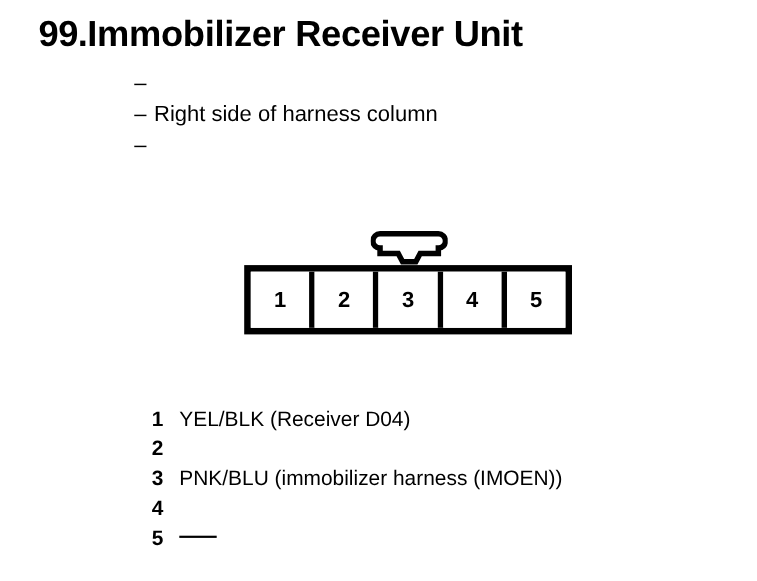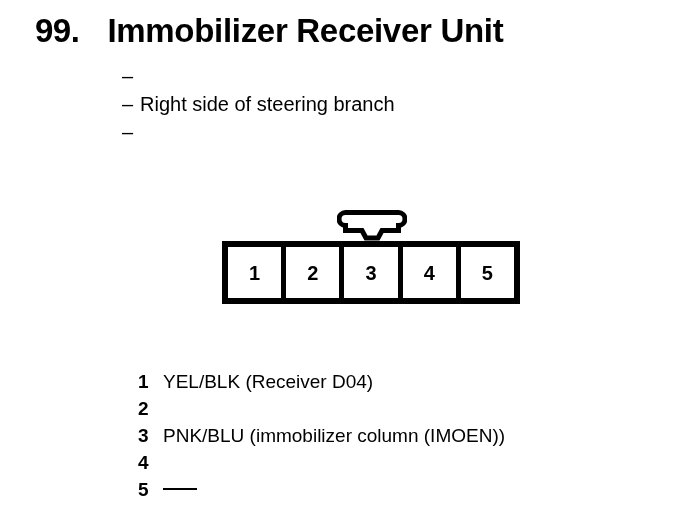--- a/index.html
+++ b/index.html
@@ -33,21 +33,20 @@
     white-space: nowrap;
   }
   #title-number {
     font-size: 33px;
     font-weight: bold;
     letter-spacing: -0.5px;
   }
   #title-text {
     font-size: 33px;
     font-weight: bold;
-    margin-left: 28px;
     letter-spacing: -0.3px;
   }
 
   
   #bullets {
     position: absolute;
     left: 122px;
     top: 62px;
     width: 540px;
   }
@@ -148,21 +147,21 @@
     <span id="title-text">Immobilizer Receiver Unit</span>
   </div>
 </div>
 
 <div id="bullets">
   <div class="bullet-row">
     <span class="bullet-dash">–</span>
   </div>
   <div class="bullet-row">
     <span class="bullet-dash">–</span>
-    <span class="bullet-text">Right side of steering branch</span>
+    <span class="bullet-text">Right side of harness column</span>
   </div>
   <div class="bullet-row">
     <span class="bullet-dash">–</span>
   </div>
 </div>
 
 <div id="connector">
 
   <svg id="latch" viewBox="0 0 70 34">
     <path d="M 8.5,2.5
@@ -201,21 +200,21 @@
 <div id="pin-legend">
   <div class="pin-row">
     <span class="pin-number">1</span>
     <span class="pin-desc">YEL/BLK (Receiver D04)</span>
   </div>
   <div class="pin-row">
     <span class="pin-number">2</span>
   </div>
   <div class="pin-row">
     <span class="pin-number">3</span>
-    <span class="pin-desc">PNK/BLU (immobilizer column (IMOEN))</span>
+    <span class="pin-desc">PNK/BLU (immobilizer harness (IMOEN))</span>
   </div>
   <div class="pin-row">
     <span class="pin-number">4</span>
   </div>
   <div class="pin-row">
     <span class="pin-number">5</span>
     <span class="pin-desc"><span class="pin-dash"></span></span>
   </div>
 </div>
 

